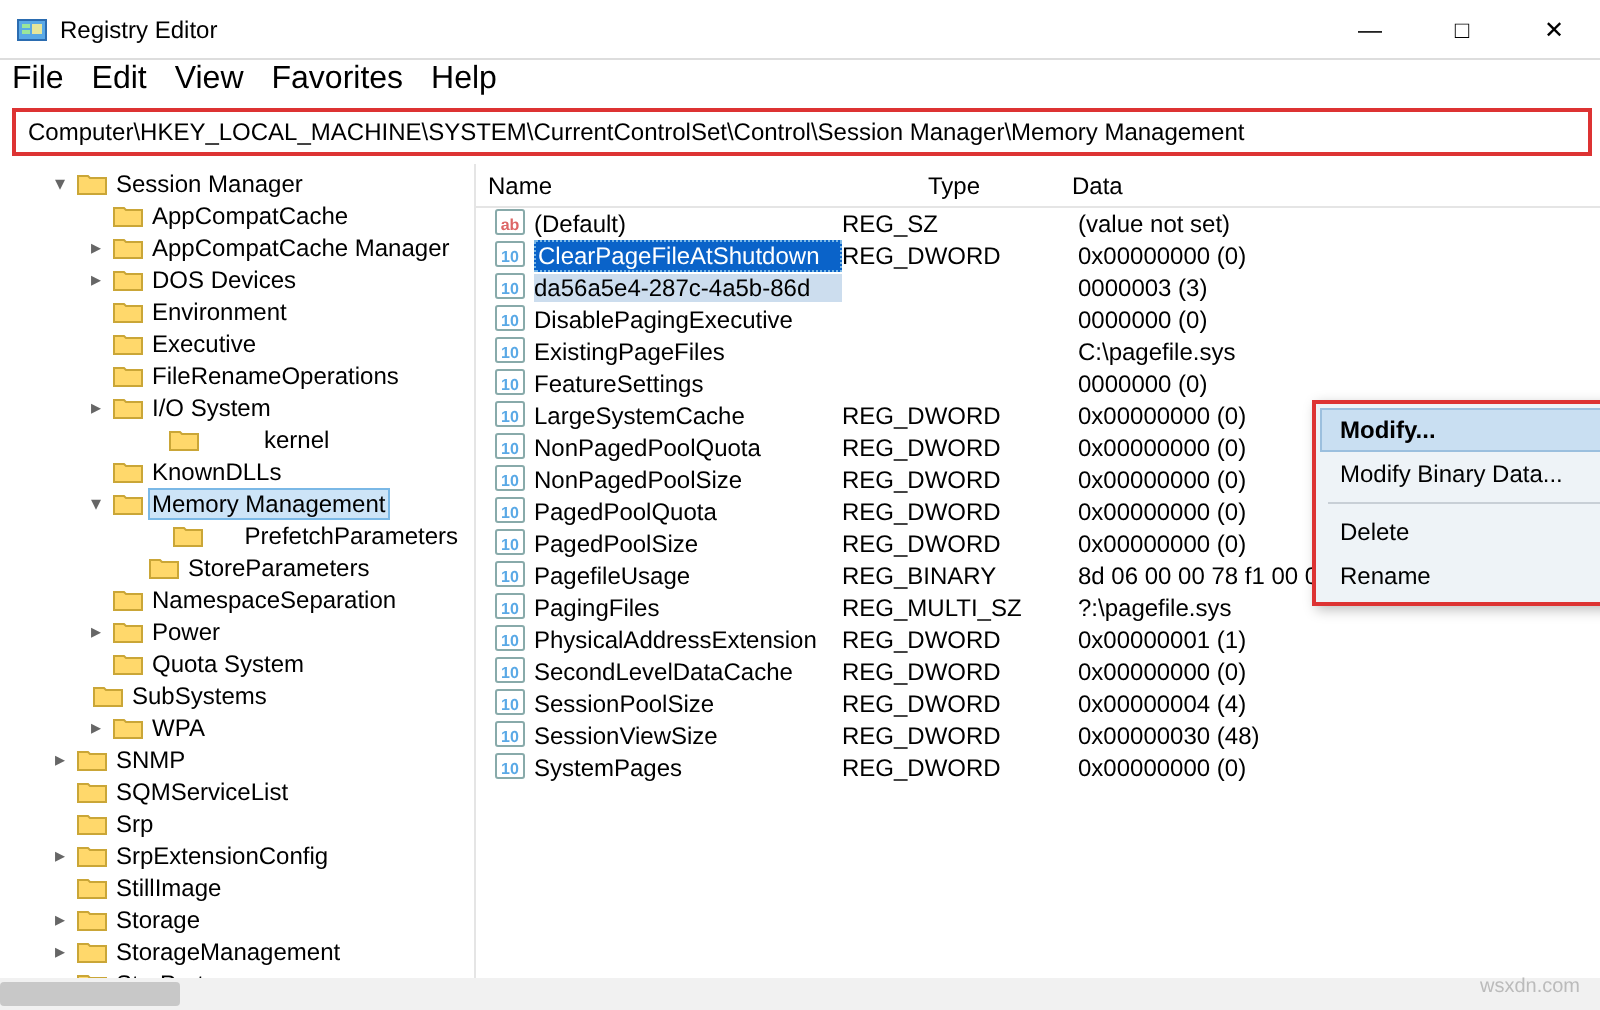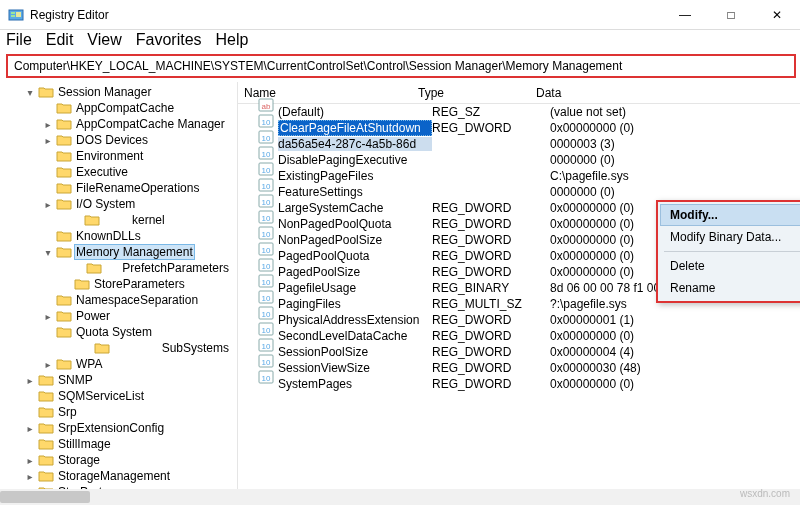--- a/index.html
+++ b/index.html
@@ -14,25 +14,25 @@
   .main { display: flex; height: calc(505px - 30px - 20px - 30px); }
   .tree { width: 238px; overflow: auto; border-right: 1px solid #e5e5e5; padding-top: 2px; }
   .tree-row { display: flex; align-items: center; height: 16px; white-space: nowrap; padding-right: 6px; }
   .tree-row .exp { width: 12px; text-align: center; color: #666; font-size: 10px; }
   .tree-row .folder { width: 16px; height: 14px; margin: 0 2px; }
   .tree-row .lbl { padding: 0 2px; }
   .tree-row.sel .lbl { background: #cde4f7; border: 1px solid #7ab8e6; padding: 0 1px; }
   .list { flex: 1; position: relative; overflow: hidden; }
   .list-head { display: flex; height: 22px; align-items: center; border-bottom: 1px solid #e5e5e5; font-size: 12px; color: #000; }
   .col-name { width: 180px; padding-left: 6px; }
-  .col-type { width: 118px; }
+  .col-type { width: 118px; text-align: center; }
   .col-data { flex: 1; }
   .list-body { position: relative; }
   .list-row { display: flex; align-items: center; height: 16px; font-size: 12px; }
-  .list-row .vicon { width: 16px; height: 28px; margin: 0 4px 0 20px; }
+  .list-row .vicon { width: 16px; height: 16px; margin: 0 4px 0 9px; font-weight: bold; }
   .list-row .vname { width: 154px; white-space: nowrap; overflow: hidden; text-overflow: ellipsis; }
   .list-row .vtype { width: 118px; }
   .list-row .vdata { flex: 1; white-space: nowrap; overflow: hidden; text-overflow: ellipsis; }
   .list-row.sel .vname { background: #0a63c9; color: #fff; border: 1px dotted #7ab8e6; padding-left: 1px; }
   .list-row.sel2 .vname { background: #cde; }
   .ctxmenu { position: absolute; left: 418px; top: 118px; width: 160px; background: #eef3f7;
              border: 2px solid #d33; box-shadow: 2px 2px 6px rgba(0,0,0,.25); padding: 2px; font-size: 12px; }
   .ctxitem { padding: 4px 10px; }
   .ctxitem.sel { background: #c9dff2; border: 1px solid #9bbfde; font-weight: 700; padding: 3px 9px; }
   .ctxsep { height: 1px; background: #c8cfd6; margin: 3px 4px; }
@@ -212,21 +212,21 @@
       </div>
       <div class="tree-row" style="padding-left: 42px;">
         <span class="exp"></span>
         <span class="folder">
           <svg width="16" height="14">
             <path d="M1 3h5l1 1h8v8H1z" fill="#ffd86b" stroke="#caa637"></path>
           </svg>
         </span>
         <span class="lbl">Quota System</span>
       </div>
-      <div class="tree-row" style="padding-left: 32px; justify-content: space-between;">
+      <div class="tree-row" style="padding-left: 32px;">
         <span class="exp"></span>
         <span class="folder">
           <svg width="16" height="14">
             <path d="M1 3h5l1 1h8v8H1z" fill="#ffd86b" stroke="#caa637"></path>
           </svg>
         </span>
         <span class="lbl">SubSystems</span>
       </div>
       <div class="tree-row" style="padding-left: 42px;">
         <span class="exp">▸</span>

